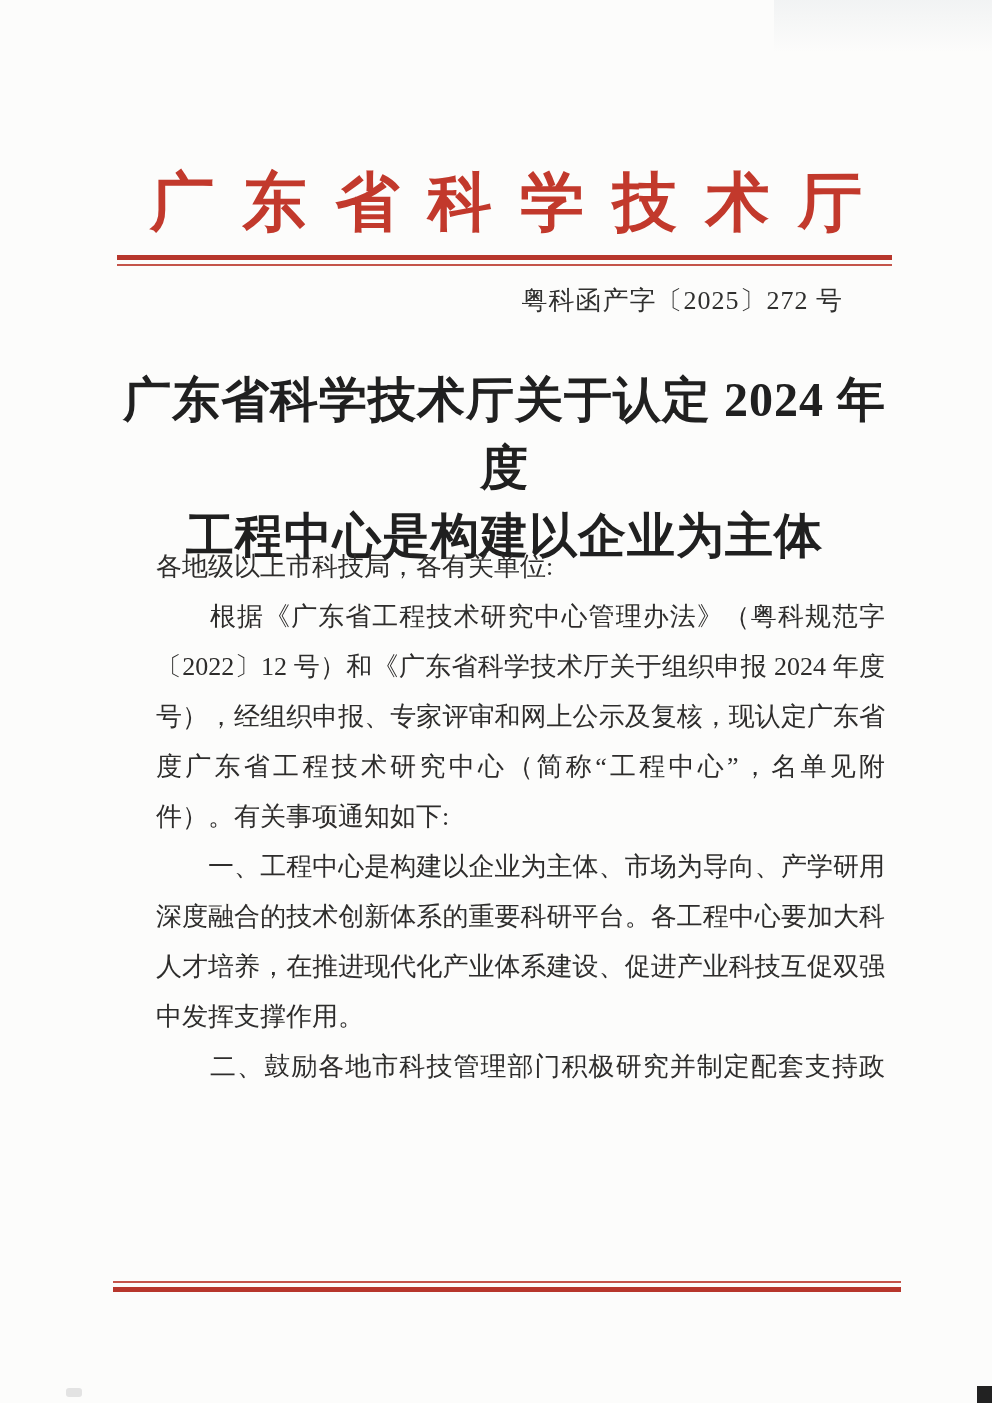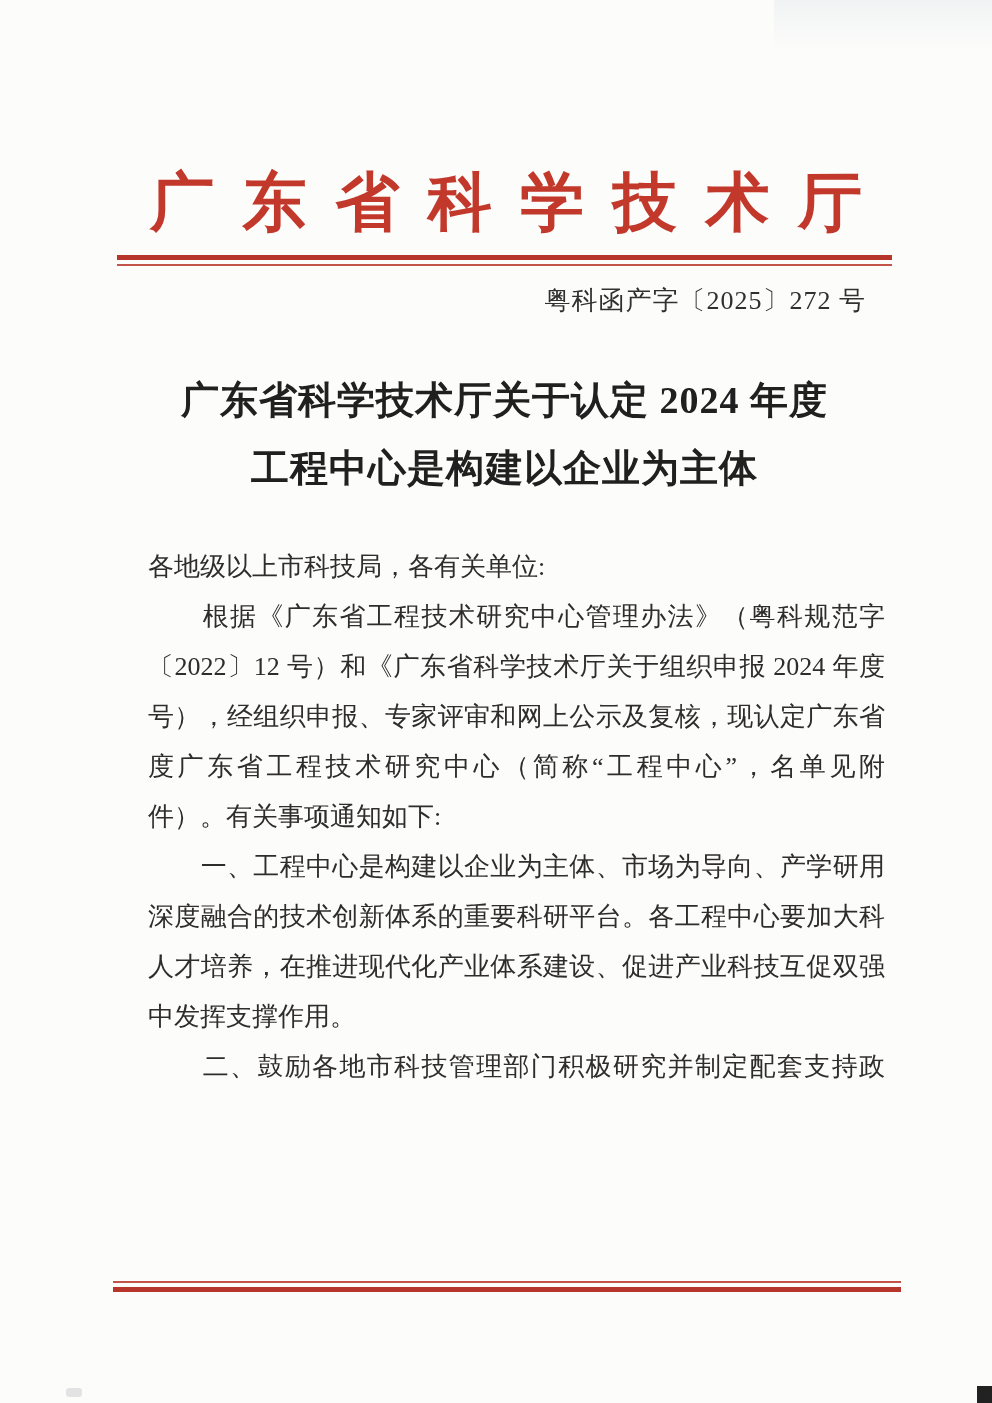--- a/index.html
+++ b/index.html
@@ -45,54 +45,55 @@
   .letterhead span { display: inline-block; }
   
   .rule { position: absolute; }
   .rule-top-thick   { left: 117px; top: 255px;  width: 775px; height: 5px; background: #b7362c; }
   .rule-top-thin    { left: 117px; top: 264px;  width: 775px; height: 2px; background: #c4544a; }
   .rule-bottom-thin { left: 113px; top: 1281px; width: 788px; height: 2px; background: #c4544a; }
   .rule-bottom-thick{ left: 113px; top: 1287px; width: 788px; height: 5px; background: #b7362c; }
   
   .doc-number {
     position: absolute;
-    left: 125px; top: 283px;
+    left: 102px; top: 283px;
     width: 741px;
     text-align: right;
     font-size: 26px;
     letter-spacing: 1px;
     color: #30302f;
   }
   
   .notice-title {
     position: absolute;
     left: 117px; top: 366px;
     width: 775px;
     text-align: center;
-    font-size: 38px;
+    font-size: 48px;
     font-weight: bold;
     line-height: 68px;
     color: #202020;
     letter-spacing: 1px;
   }
   
   .doc-body {
     position: absolute;
     left: 148px; top: 542px;
     width: 737px;
     font-size: 26px;
     line-height: 50px;
     color: #2e2d2c;
   }
   .bline {
     text-align: justify;
     text-align-last: justify;
     height: 50px;
     overflow: hidden;
     white-space: pre-wrap;
+    margin-left: 8px;
   }
   .bline.lastline {
     text-align-last: left;
   }
 </style>
 </head>
 <body>
 
 <div class="page">
 

